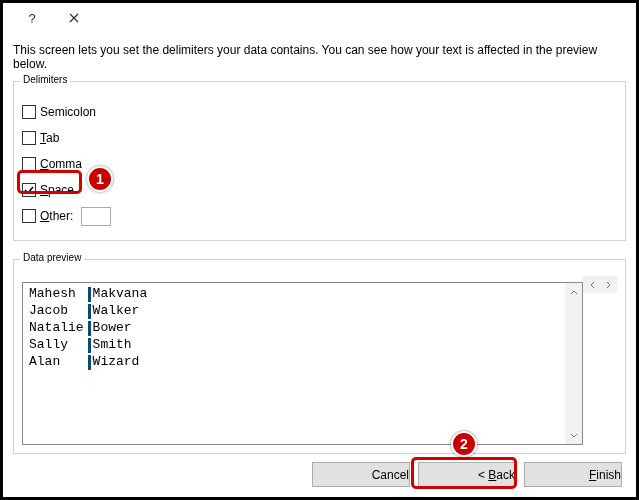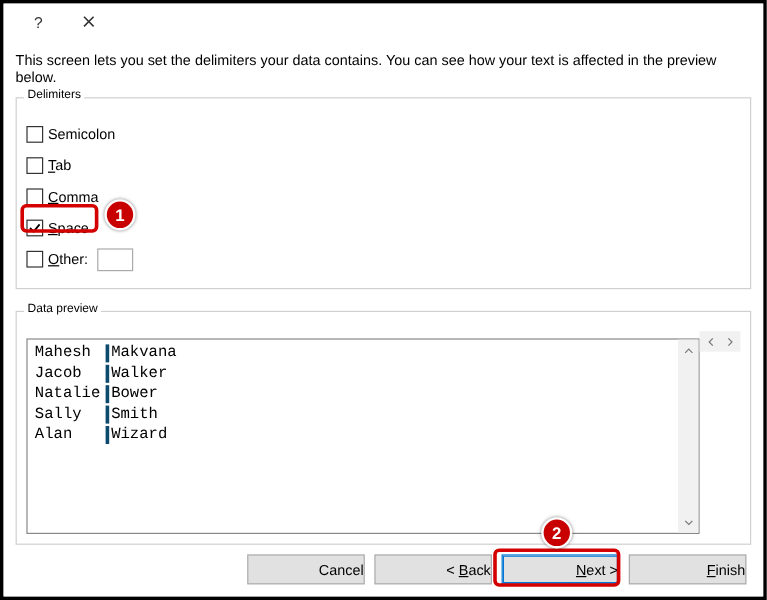--- a/index.html
+++ b/index.html
@@ -322,23 +322,20 @@
       </div>
     </div>
 
     <div class="btn-row">
       <div class="btn">
             <span>Cancel</span>
           </div>
       <div class="btn">
             <span>&lt; <span style="text-decoration:underline">B</span>ack</span>
           </div>
-      <div class="btn" style="border:1px solid #0078d7;box-shadow:inset 0 0 0 1px #0078d7;">
-            <span><span style="text-decoration:underline">N</span>ext &gt;</span>
-          </div>
       <div class="btn">
             <span><span style="text-decoration:underline">F</span>inish</span>
           </div>
     </div>
   </div>
 
   <div class="callout-box" style="left:14px; top:167px; width:65px; height:24px;"></div>
   <div class="callout-num" style="left:84px; top:163px;">
         <span>1</span>
       </div>

